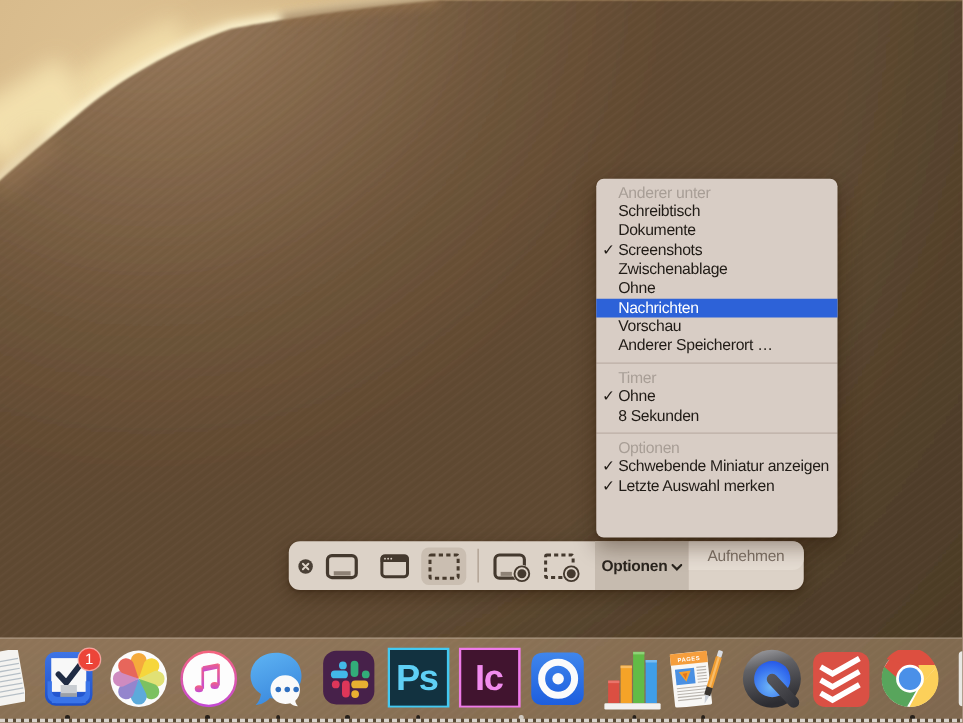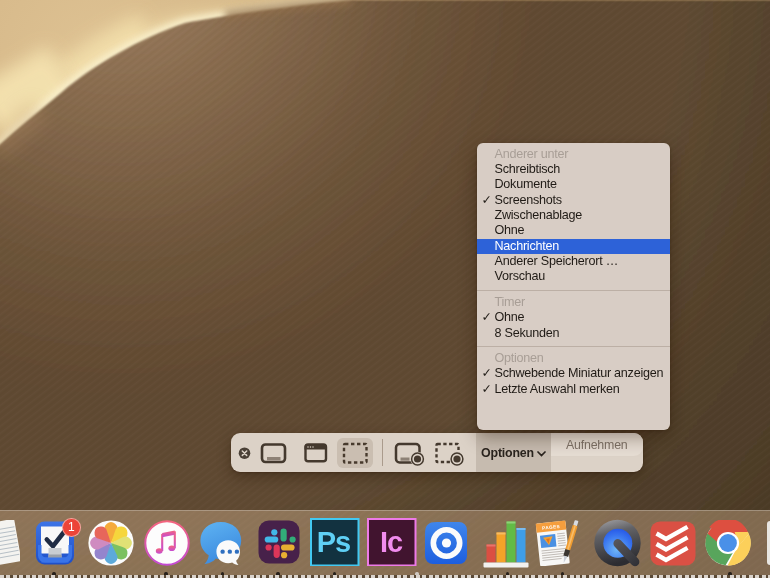--- a/index.html
+++ b/index.html
@@ -366,22 +366,22 @@
   </div>
 
   <div id="menu">
     <div class="mrow hdr">Anderer unter</div>
     <div class="mrow">Schreibtisch</div>
     <div class="mrow">Dokumente</div>
     <div class="mrow"><span class="chk">✓</span>Screenshots</div>
     <div class="mrow">Zwischenablage</div>
     <div class="mrow">Ohne</div>
     <div class="mrow sel">Nachrichten</div>
+    <div class="mrow">Vorschau</div>
     <div class="mrow">Anderer Speicherort …</div>
-    <div class="mrow">Vorschau</div>
     <div class="msep"></div>
     <div class="mrow hdr">Timer</div>
     <div class="mrow"><span class="chk">✓</span>Ohne</div>
     <div class="mrow">8 Sekunden</div>
     <div class="msep"></div>
     <div class="mrow hdr">Optionen</div>
     <div class="mrow"><span class="chk">✓</span>Schwebende Miniatur anzeigen</div>
     <div class="mrow"><span class="chk">✓</span>Letzte Auswahl merken</div>
   </div>
 

